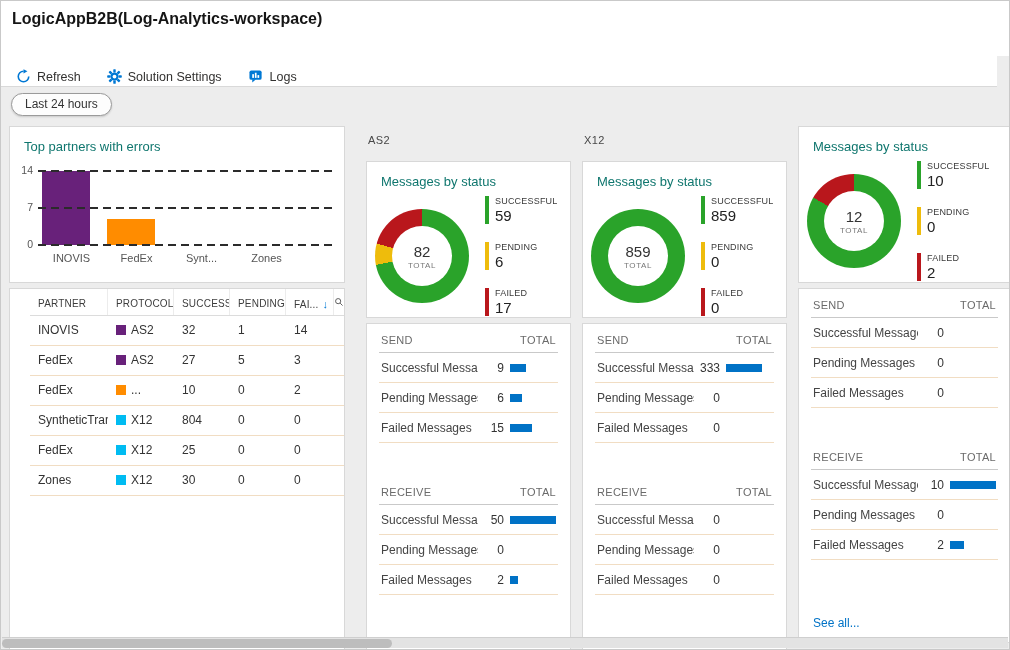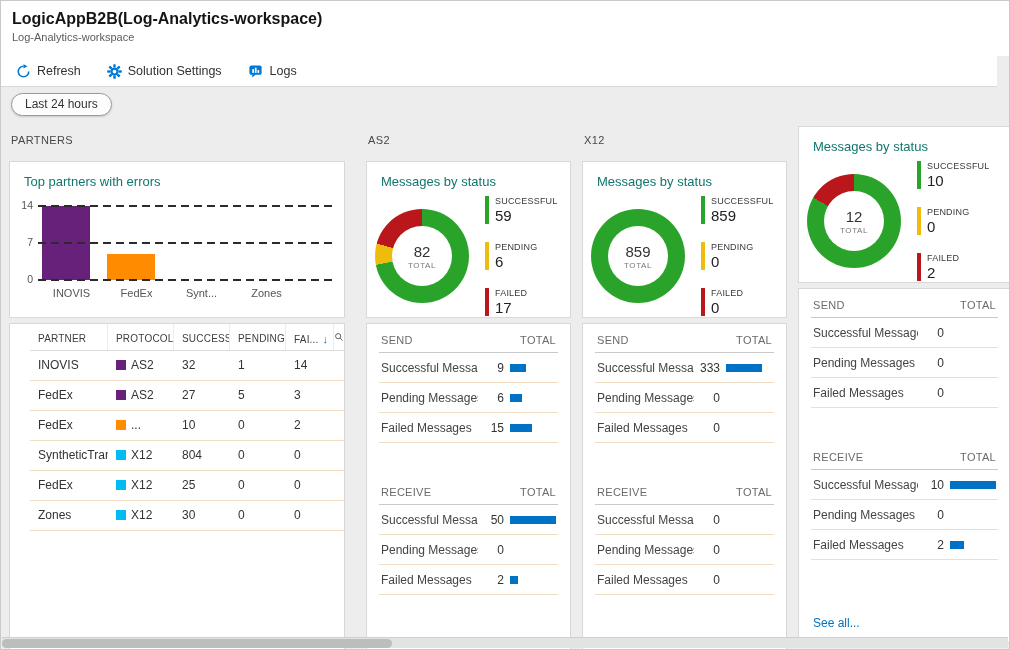--- a/index.html
+++ b/index.html
@@ -7,21 +7,21 @@
   body { font-family:"Liberation Sans", sans-serif; background:#ededed; position:relative; overflow:hidden; }
   .frame { position:absolute; inset:0; border:1px solid #c9c9c9; overflow:hidden; background:#ededed; }
 
   
   header { position:absolute; top:0; left:0; right:0; height:55px; background:#fff; padding:9px 0 0 11px; }
   .title { font-size:16px; font-weight:bold; color:#151515; }
   .subtitle { font-size:11px; color:#5b5b5b; margin-top:3px; }
 
   
   .toolbar { position:absolute; top:55px; left:0; right:12px; height:31px; background:#fff;
-             border-bottom:1px solid #d9d9d9; display:flex; align-items:center; padding-left:11px; gap:18px; }
+             border-bottom:1px solid #d9d9d9; display:flex; align-items:flex-end; padding-left:11px; gap:18px; }
   .tb-btn { display:flex; align-items:center; gap:6px; background:none; border:none;
             font:12.5px "Liberation Sans", sans-serif; color:#323130; cursor:pointer; padding:2px 4px; }
   .tb-ic { flex:none; }
 
   
   .pill { position:absolute; top:92px; left:10px; height:23px; line-height:21px; padding:0 13px;
           background:#fdfdfd; border:1px solid #9a9a9a; border-radius:12px; font-size:12px; color:#333;
           box-shadow:0 1px 2px rgba(0,0,0,.15); cursor:pointer; }
 
   
@@ -89,21 +89,20 @@
   .hscroll { position:absolute; left:1px; right:1px; bottom:1px; height:11px; background:#e3e3e3; border-top:1px solid #cfcfcf; }
   .hthumb { position:absolute; left:0; top:1px; height:9px; width:390px; background:#bdbdbd; border-radius:5px; cursor:pointer; }
 </style>
 </head>
 <body>
 
 <div class="frame">
 
   <header>
     <div class="title">LogicAppB2B(Log-Analytics-workspace)</div>
-    <div class="subtitle">Log-Analytics-workspace</div>
   </header>
 
   <div class="toolbar">
     <button class="tb-btn">
       <svg class="tb-ic" width="15" height="15" viewBox="0 0 16 16">
         <path d="M13.6 8 A5.6 5.6 0 1 1 8 2.4" fill="none" stroke="#0078d4" stroke-width="1.7"></path>
         <polygon points="8,0.2 8,4.8 12.2,2.5" fill="#0078d4"></polygon>
       </svg>
       <span>Refresh</span>
     </button>
@@ -132,21 +131,20 @@
         <rect x="6.8" y="4" width="1.8" height="5.5" fill="#fff"></rect>
         <rect x="9.6" y="6.5" width="1.8" height="3" fill="#fff"></rect>
       </svg>
       <span>Logs</span>
     </button>
   </div>
 
   <div class="pill">Last 24 hours</div>
 
   <section class="col partners">
-    <div class="col-label">PARTNERS</div>
 
     <div class="card chart-card">
       <div class="card-title">Top partners with errors</div>
       <div class="chart">
         <div class="yaxis" id="chart-yaxis">
             <div class="ytick" style="top: -6px;">14</div>
             <div class="ytick" style="top: 31px;">7</div>
             <div class="ytick" style="top: 68px;">0</div>
           </div>
         <div class="plot" id="chart-plot">

